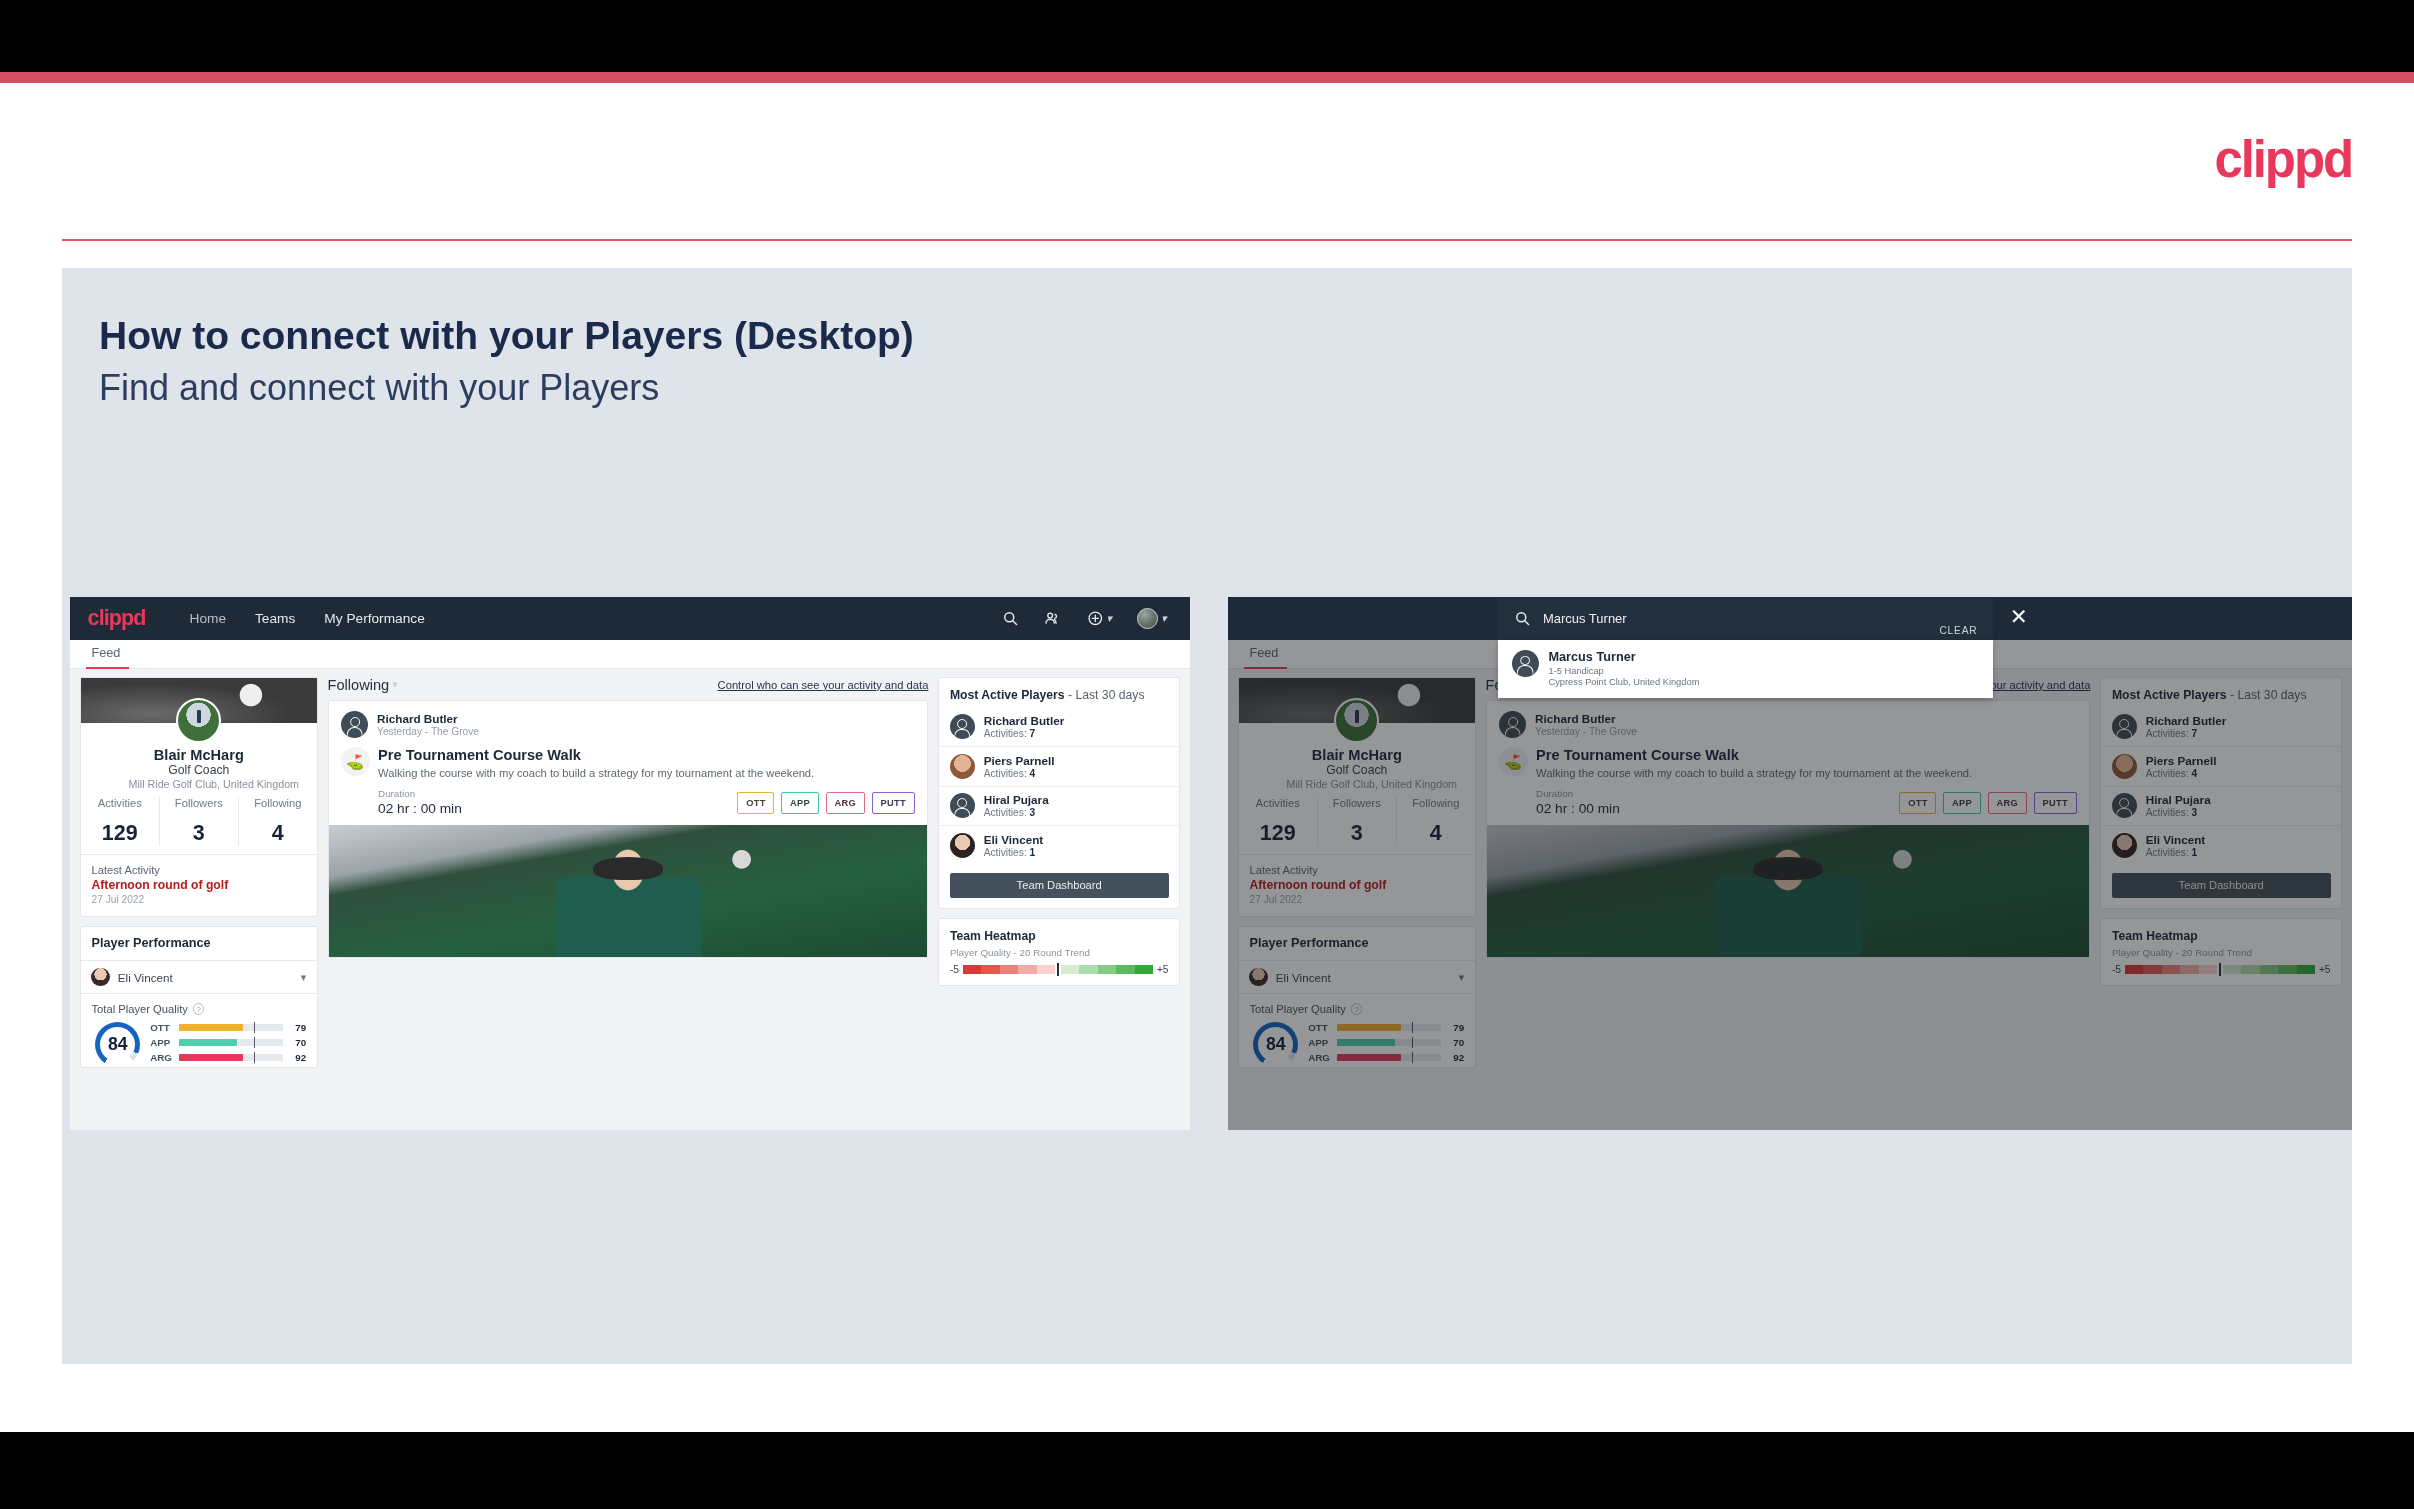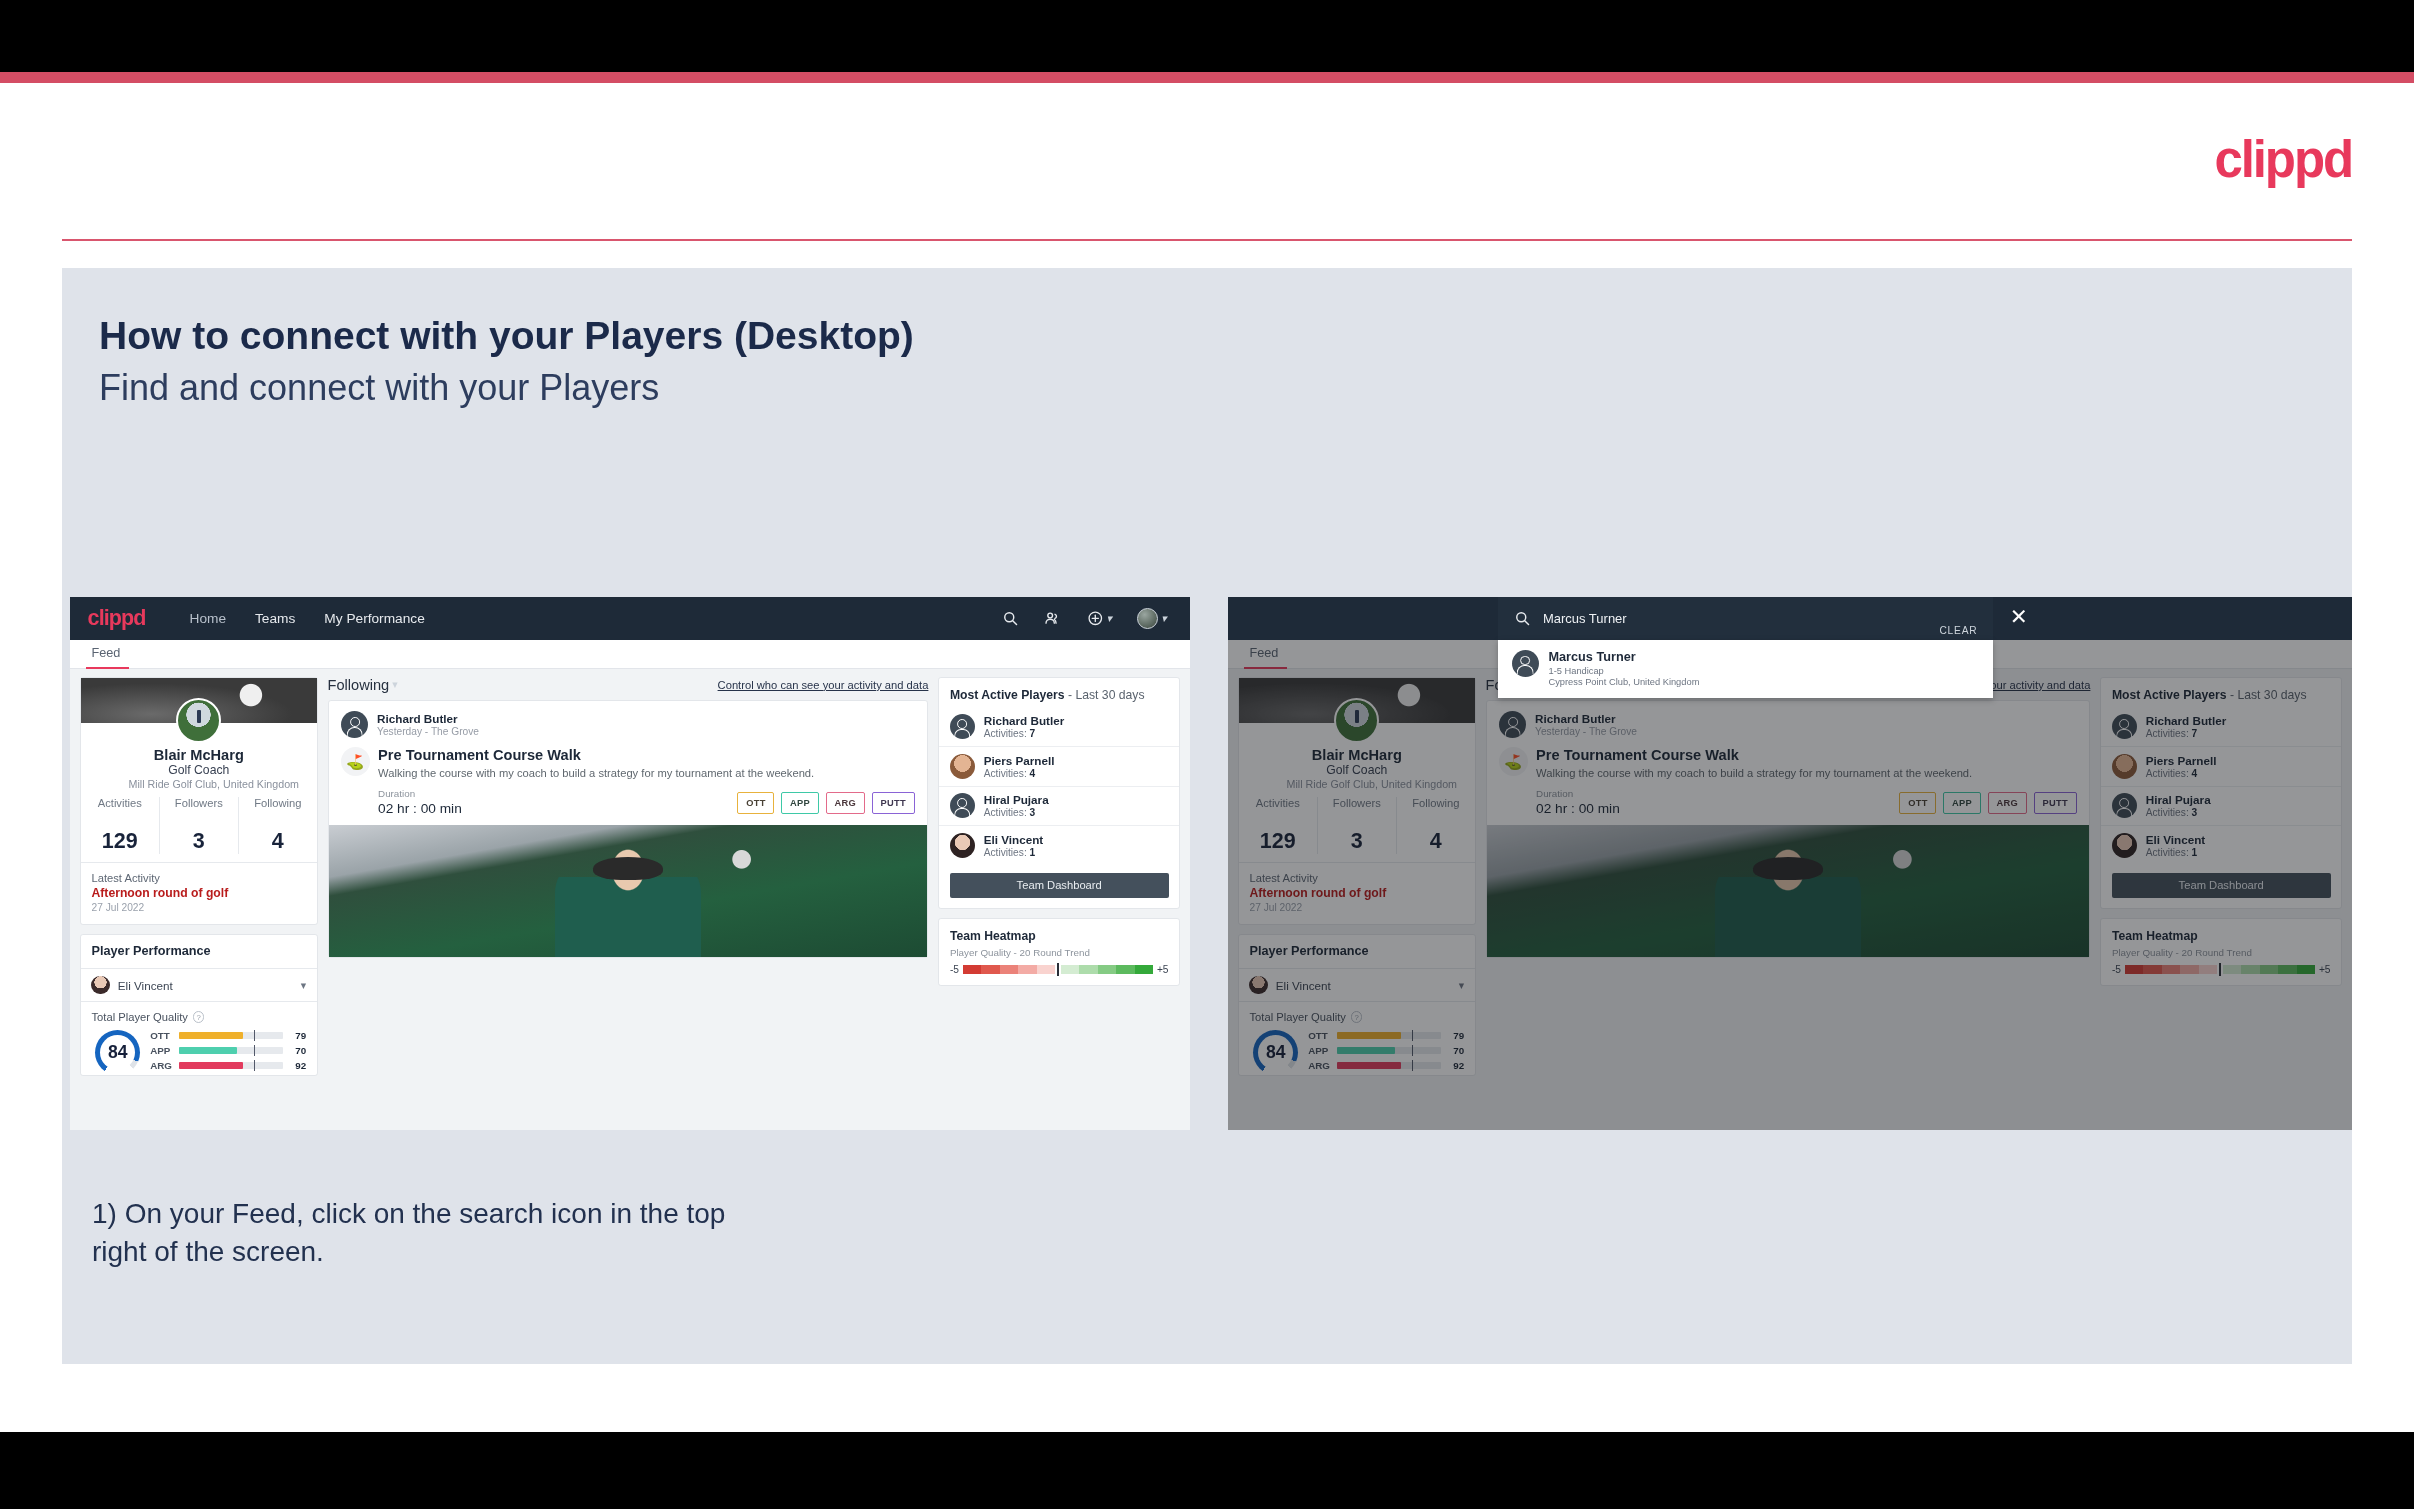--- a/index.html
+++ b/index.html
@@ -133,21 +133,21 @@
     content:""; position:absolute; left:46%; top:26%; width:3.9px; height:12.7px;
     background:#2b3a55; border-radius:1px;
   }
   .prof-name { text-align: center; font-size: 14.6px; font-weight: bold; color: #1d2838; margin-top: 3.9px; }
   .prof-role { text-align: center; font-size: 12.2px; color: #384152; }
   .prof-club { text-align: center; font-size: 10.7px; color: #8a919d; margin-top: 1px; padding-left: 30px; }
   .stats { display: flex; margin-top: 7.8px; padding-bottom: 7.8px; }
   .stat { flex: 1; text-align: center; border-right: 1px solid #e6e9ed; }
   .stat:last-child { border-right: none; }
   .stat-k { font-size: 11.2px; color: #707985; }
-  .stat-v { font-size: 21.5px; font-weight: bold; color: #18233a; margin-top: 20px; }
+  .stat-v { font-size: 21.5px; font-weight: bold; color: #18233a; margin-top: 12px; }
   .divider-h { height: 1px; background: #e6e9ed; }
   .latest { padding: 8.8px 10.7px 10.7px; }
   .latest-label { font-size: 11.2px; color: #5d6673; }
   .latest-v { font-size: 12.2px; font-weight: bold; color: #b91c1c; margin-top: 2px; }
   .latest-d { font-size: 10.2px; color: #9aa1ac; margin-top: 2px; }
 
   .perf-head { padding: 9.8px 10.7px; font-size: 12.7px; font-weight: bold; color: #1d2838;
                border-bottom: 1px solid #e6e9ed; }
   .perf-sel { display: flex; align-items: center; padding: 6.8px 10.7px; border-bottom: 1px solid #e6e9ed; }
   .perf-av {
@@ -782,20 +782,19 @@
           <span class="sg-txt">
             <span class="sg-name" style="display:block">Marcus Turner</span>
             <span class="sg-hcp" style="display:block">1-5 Handicap</span>
             <span class="sg-club" style="display:block">Cypress Point Club, United Kingdom</span>
           </span>
         </div>
       </div>
 
     </div>
 
-    <div class="caption caption-left">1) On your Feed, click on the search icon in the top right of the screen.</div>
 
     <div class="footer-copy">Copyright Clippd 2022</div>
   </div>
 
   <div class="band-bottom"></div>
 </div>
 
 
 </body></html>

